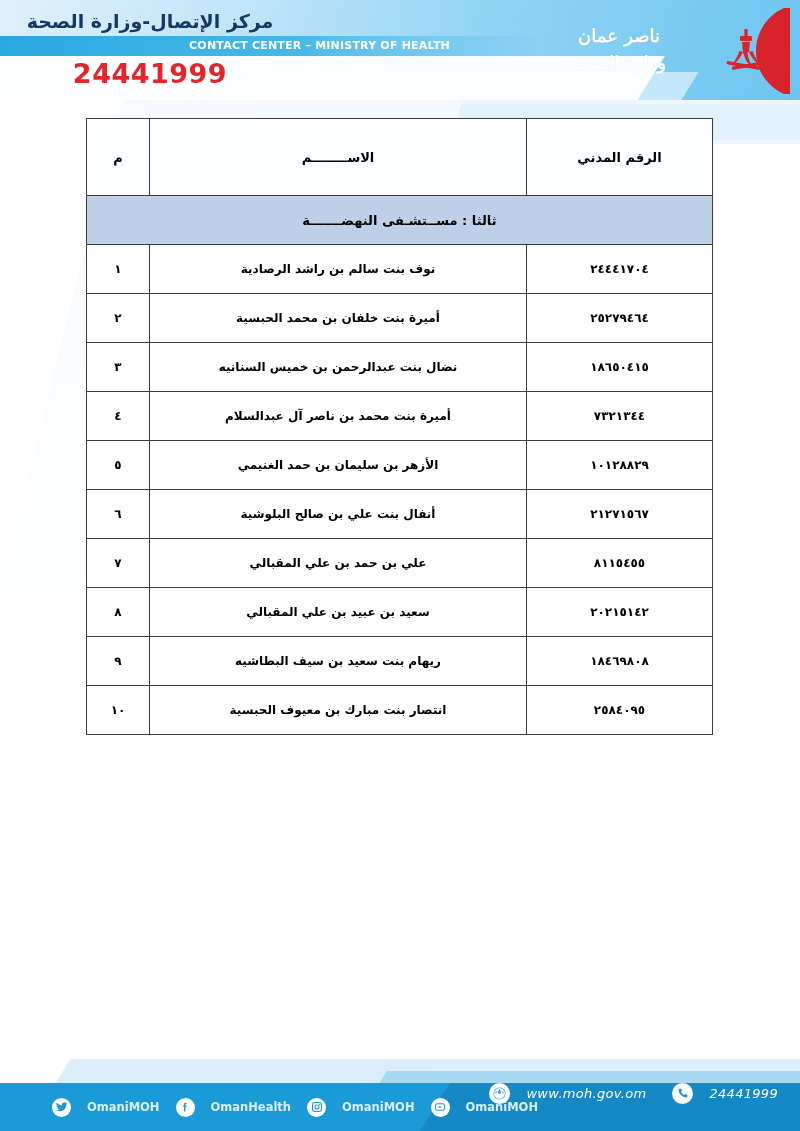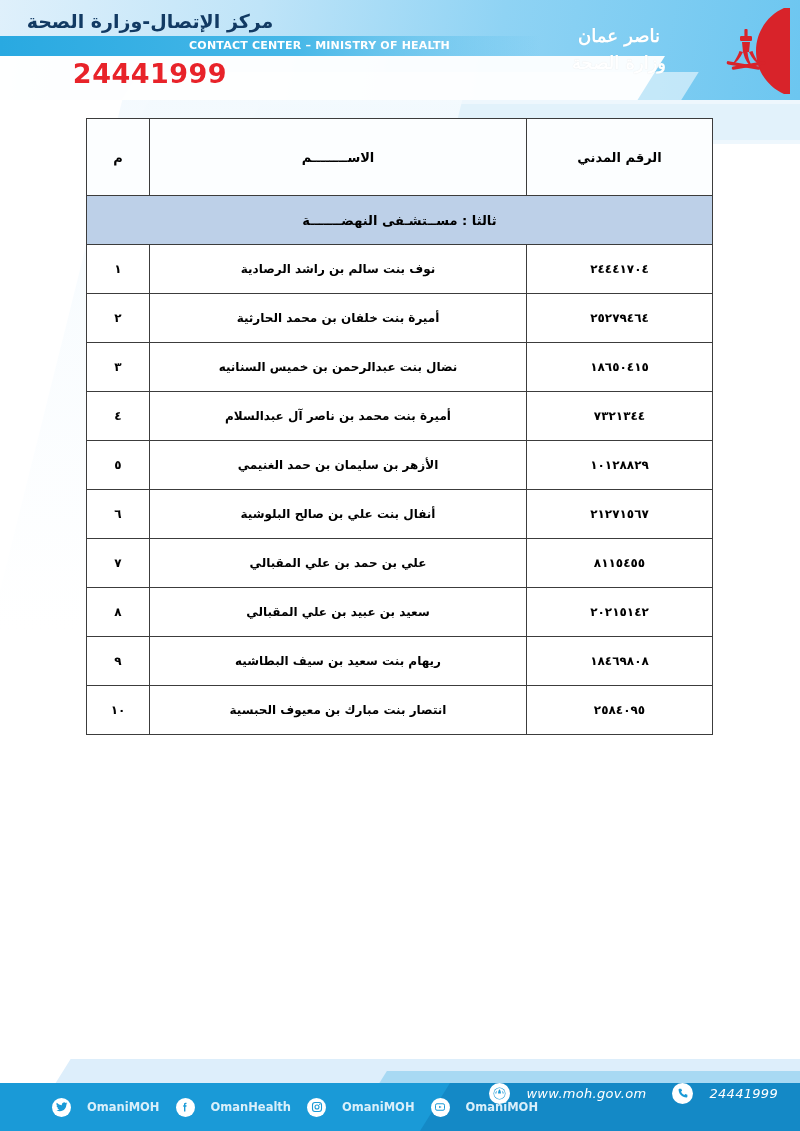--- a/index.html
+++ b/index.html
@@ -169,21 +169,21 @@
       </tr>
     </tbody>
     <tbody id="rows-body">
         <tr>
           <td class="cid">٢٤٤٤١٧٠٤</td>
           <td class="name">نوف بنت سالم بن راشد الرصادية</td>
           <td class="no">١</td>
         </tr>
         <tr>
           <td class="cid">٢٥٢٧٩٤٦٤</td>
-          <td class="name">أميرة بنت خلفان بن محمد الحارثية</td>
+          <td class="name">أميرة بنت خلفان بن محمد الحبسية</td>
           <td class="no">٢</td>
         </tr>
         <tr>
           <td class="cid">١٨٦٥٠٤١٥</td>
           <td class="name">نضال بنت عبدالرحمن بن خميس السنانيه</td>
           <td class="no">٣</td>
         </tr>
         <tr>
           <td class="cid">٧٣٢١٣٤٤</td>
           <td class="name">أميرة بنت محمد بن ناصر آل عبدالسلام</td>

